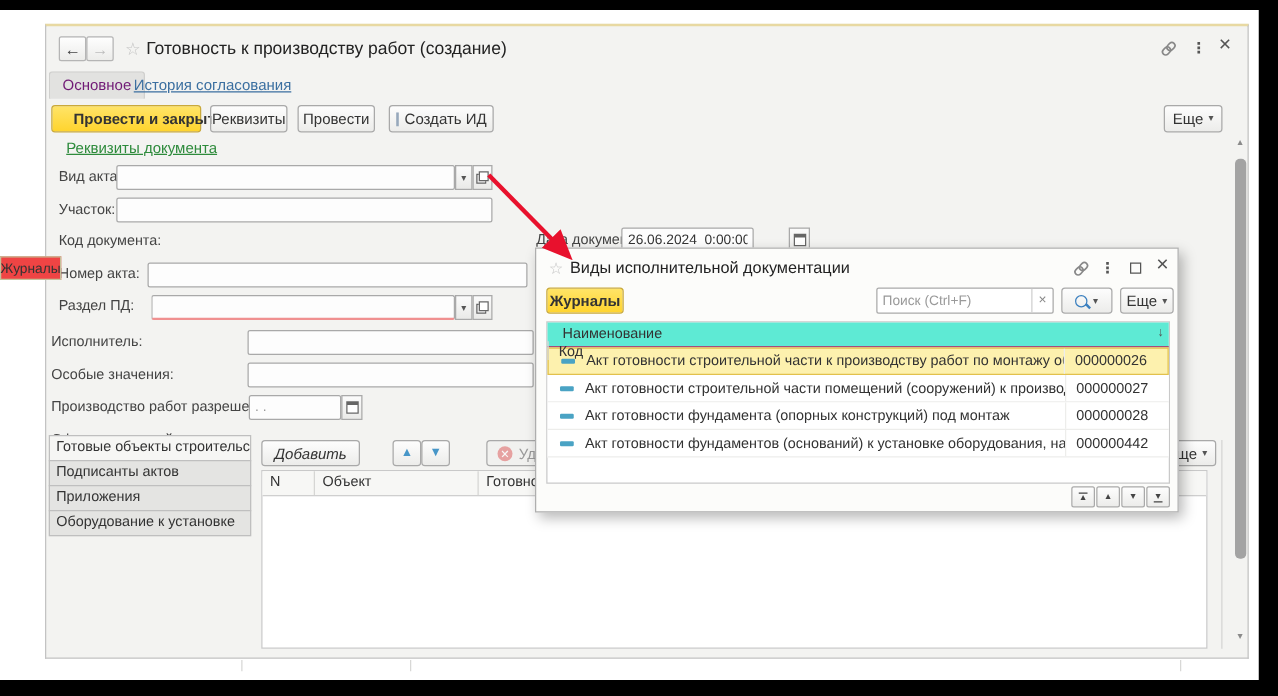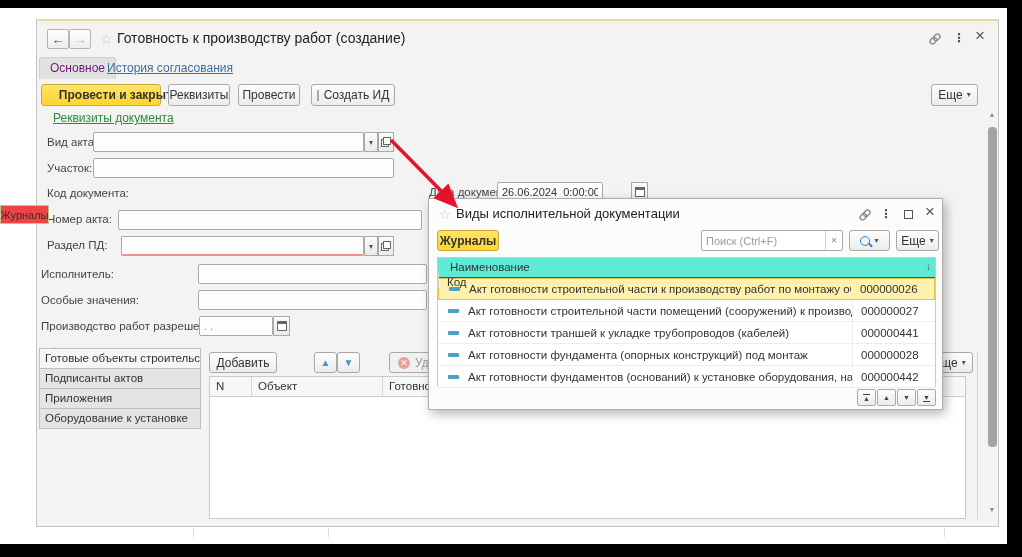--- a/index.html
+++ b/index.html
@@ -202,21 +202,21 @@
         <span class="cal"></span>
       </div>
 
     <div class="side-tabs">
         <div class="side-tab active">Готовые объекты строительства</div>
         <div class="side-tab">Подписанты актов</div>
         <div class="side-tab">Приложения</div>
         <div class="side-tab">Оборудование к установке</div>
       </div>
 
-    <div class="btn" style="left:172px;top:331px;width:68px;height:21px;">Добавить</div>
+    <div class="btn" style="left:172px;top:331px;width:79px;height:21px;font-style:italic;">Добавить</div>
     <div class="btn" style="left:277px;top:331px;width:23px;height:21px;">
         <span class="arrow-up">▲</span>
       </div>
     <div class="btn" style="left:300px;top:331px;width:23px;height:21px;">
         <span class="arrow-dn">▼</span>
       </div>
     <div class="btn disabled" style="left:352px;top:331px;width:81px;height:21px;">
       <span class="del-icon">✕</span>
       <span>Удалить</span>
     </div>
@@ -302,27 +302,20 @@
           <div class="prow">
             <div class="cell-name">
               <span class="dash-icon"></span>
               <span>Акт готовности строительной части помещений (сооружений) к производству элек...</span>
             </div>
             <div class="cell-code">000000027</div>
           </div>
           <div class="prow">
             <div class="cell-name">
               <span class="dash-icon"></span>
-              <span>Акт готовности траншей к укладке трубопроводов (кабелей)</span>
-            </div>
-            <div class="cell-code">000000441</div>
-          </div>
-          <div class="prow">
-            <div class="cell-name">
-              <span class="dash-icon"></span>
               <span>Акт готовности фундамента (опорных конструкций) под монтаж</span>
             </div>
             <div class="cell-code">000000028</div>
           </div>
           <div class="prow">
             <div class="cell-name">
               <span class="dash-icon"></span>
               <span>Акт готовности фундаментов (оснований) к установке оборудования, насосов, ком...</span>
             </div>
             <div class="cell-code">000000442</div>

